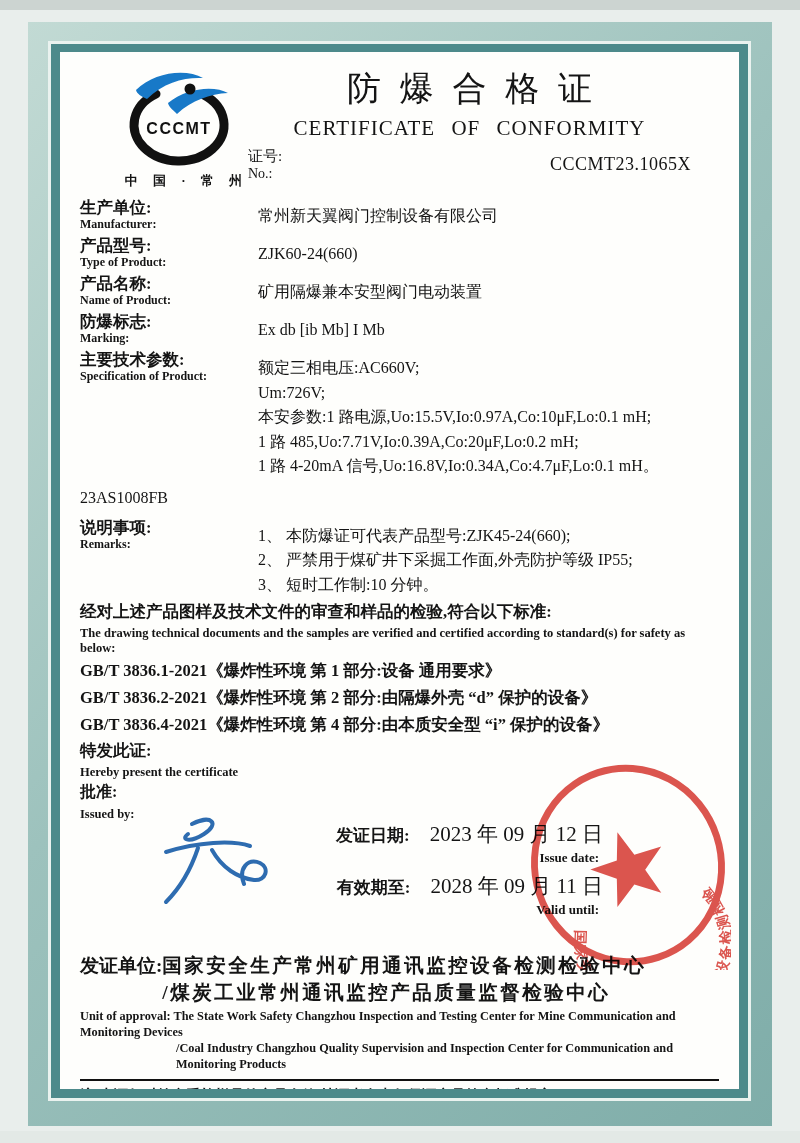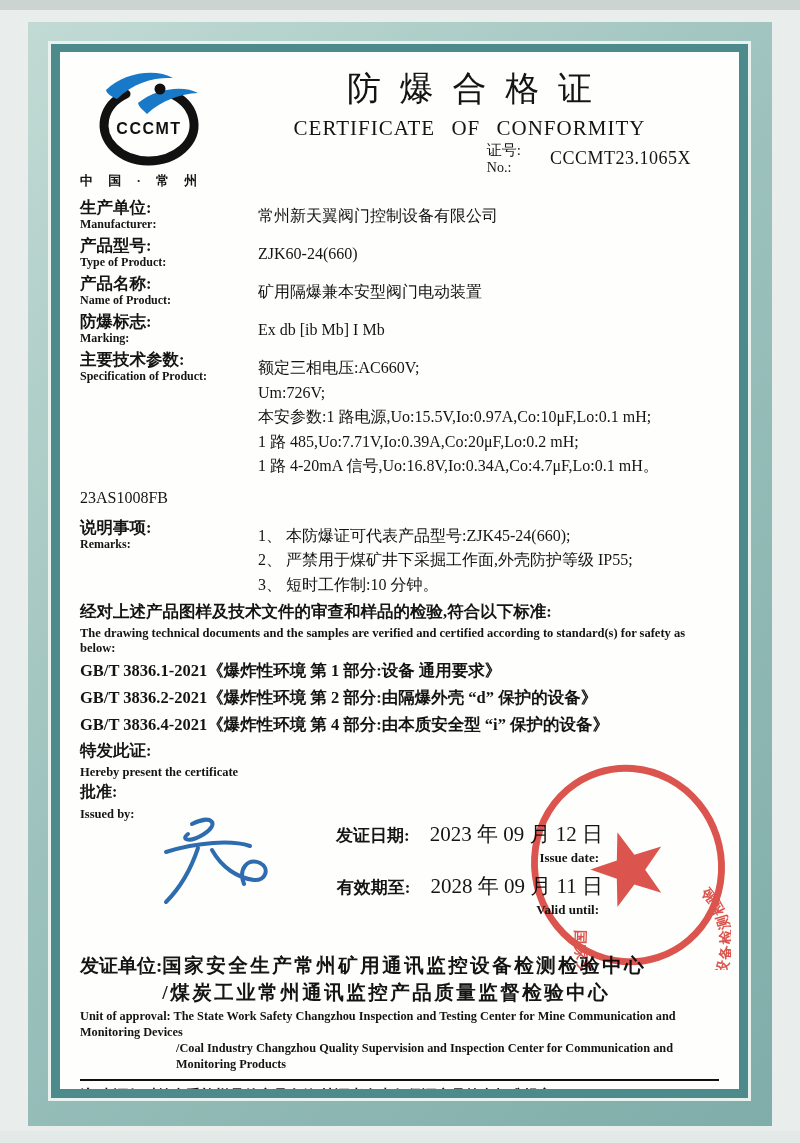--- a/index.html
+++ b/index.html
@@ -14,26 +14,26 @@
   .scan-strip-bottom{position:absolute;left:0;bottom:0;width:800px;height:12px;background:#e3e9e6;}
   .frame{position:absolute;left:28px;top:22px;width:744px;height:1104px;
     background:linear-gradient(135deg,#c2dad4 0%,#9dc2bd 45%,#7fada9 100%);}
   .frame-light{position:absolute;left:20px;top:19px;right:21px;bottom:25px;background:#eaf2ef;}
   .frame-dark{position:absolute;left:23px;top:22px;right:24px;bottom:28px;background:#4d8a8b;}
   .paper{position:absolute;left:32px;top:30px;right:33px;bottom:37px;background:#fefefc;
     box-sizing:border-box;padding:6px 20px 4px 20px;overflow:hidden;}
 
   
   .header{display:flex;align-items:flex-start;margin-top:2px;}
-  .logo-box{width:168px;text-align:left;padding-top:8px;flex:0 0 auto;}
+  .logo-box{width:168px;text-align:right;padding-top:8px;flex:0 0 auto;}
   .logo-region{font-size:13px;font-weight:bold;letter-spacing:6px;margin-top:2px;}
   .title-box{flex:1;text-align:center;padding-right:28px;}
   .title-cn{font-size:34px;letter-spacing:0.55em;margin-left:0.55em;margin-top:6px;white-space:nowrap;}
   .title-en{font-size:21px;letter-spacing:1px;word-spacing:10px;margin-top:4px;}
-  .certno-row{display:flex;justify-content:flex-end;align-items:center;margin-top:0;gap:29px;}
+  .certno-row{display:flex;justify-content:space-between;align-items:center;margin-top:6px;gap:12px;}
   .certno-labels{text-align:left;}
   .certno-label-cn{font-size:15px;}
   .certno-label-en{font-size:14px;}
   .certno-value{font-size:18px;letter-spacing:0.5px;}
 
   
   .fields{margin-top:8px;}
   .field-row{display:flex;min-height:37px;margin-bottom:1px;}
   .field-label{width:178px;flex:0 0 auto;}
   .label-cn{font-size:16.5px;font-weight:bold;line-height:19px;}

